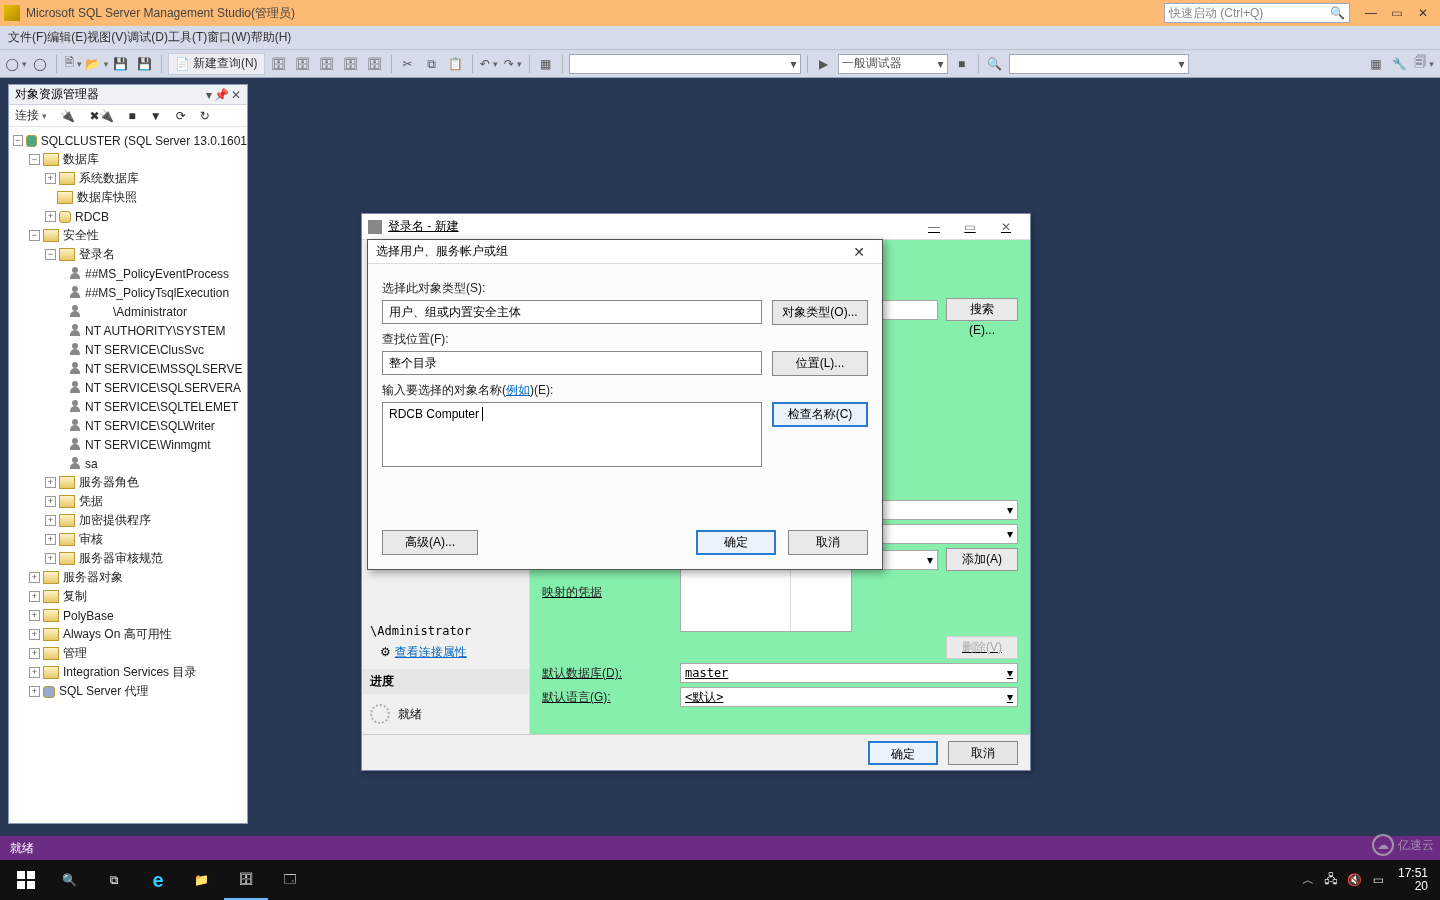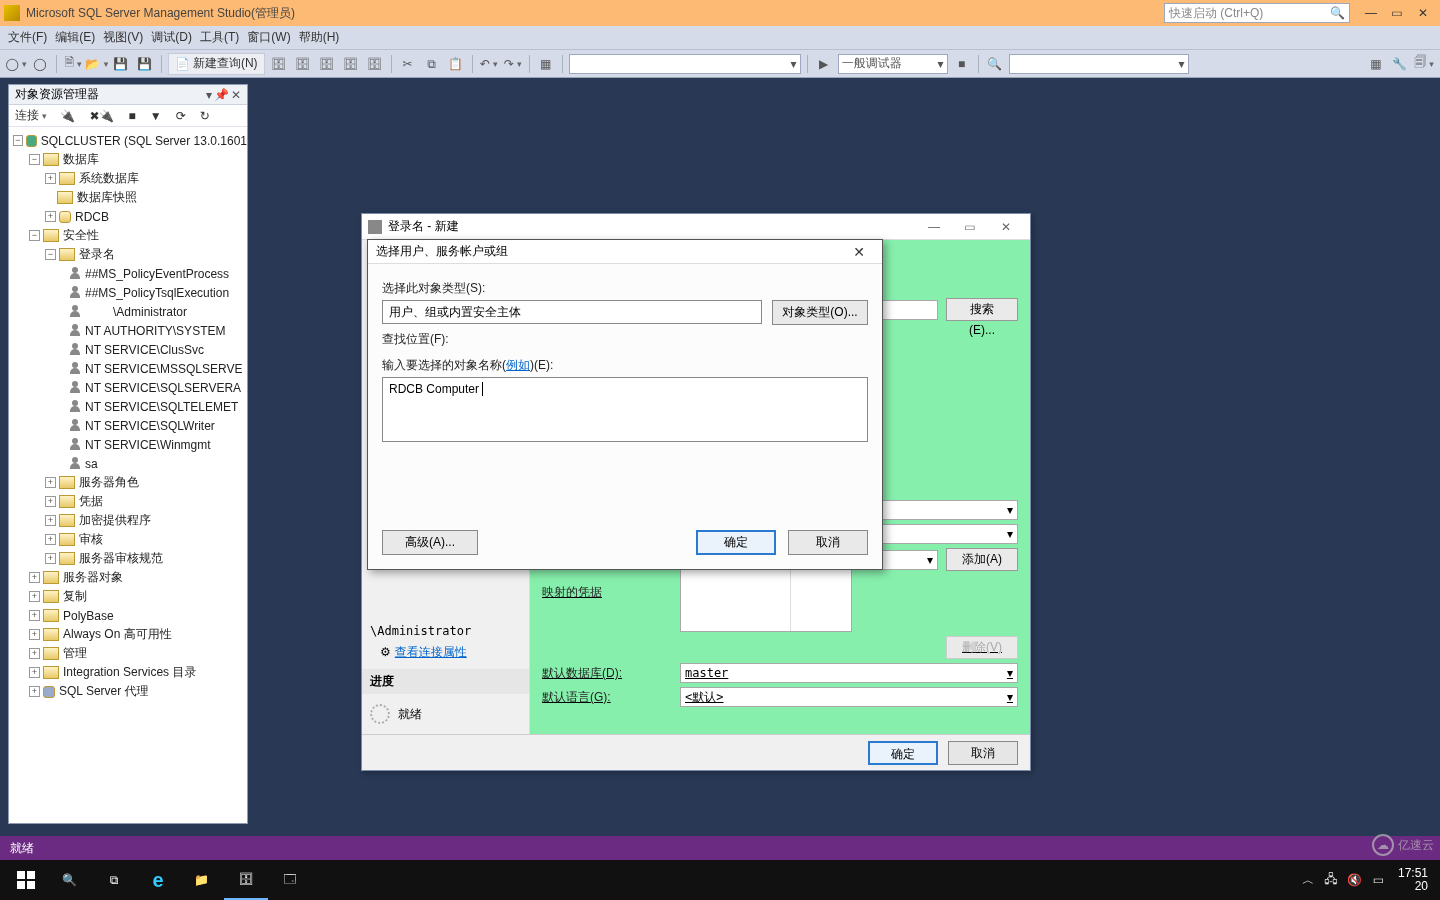--- a/index.html
+++ b/index.html
@@ -5,21 +5,21 @@
 * { margin:0; padding:0; box-sizing:border-box; font-family:"Microsoft YaHei","Segoe UI",sans-serif; font-size:12px; }
 body { width:1440px; height:900px; background:#fff; overflow:hidden; position:relative; }
 
 
 .titlebar { height:26px; background:#fdba74; display:flex; align-items:center; padding:0 4px; }
 .titlebar .appicon { width:16px; height:16px; background:linear-gradient(135deg,#e6c200,#b88800); margin-right:6px; }
 .titlebar .title { flex:1; color:#444; }
 .titlebar .quickbox { width:186px; height:20px; border:1px solid #9da8bf; background:#fff; display:flex; align-items:center; padding:0 4px; color:#888; margin-right:8px; }
 .titlebar .winbtn { width:26px; height:20px; display:flex; align-items:center; justify-content:center; color:#333; }
 
-.menubar { height:24px; background:#d6dbe9; display:flex; align-items:center; padding:0 8px; gap:8px; border-bottom:1px solid #b8c0cf; color:#333;}
+.menubar { height:24px; background:#d6dbe9; display:flex; align-items:center; padding:0 8px; gap:0; border-bottom:1px solid #b8c0cf; color:#333;}
 .menubar span { cursor:default; }
 
 .toolbar { height:28px; background:#d6dbe9; display:flex; align-items:center; padding:0 6px; gap:4px; border-bottom:1px solid #9aa4b8; }
 .tbtn { width:20px; height:20px; display:flex; align-items:center; justify-content:center; color:#555;}
 .tsep { width:1px; height:18px; background:#aab2c2; margin:0 2px;}
 .tbtn.txt { width:auto; padding:0 6px; gap:3px; color:#333; background:#eceef3; border:1px solid #c5cbd8; height:22px;}
 .combo { height:20px; border:1px solid #9da8bf; background:#fff; display:flex; align-items:center; justify-content:space-between; padding:0 3px; color:#555;}
 .ico { width:14px; height:14px; }
 svg { display:block; }
 
@@ -34,21 +34,21 @@
 .tn .tg { width:11px; height:11px; border:1px solid #999; margin-right:3px; display:flex; align-items:center; justify-content:center; font-size:9px; line-height:1; color:#555; background:#fff;}
 .tn .fld { width:16px; height:13px; background:linear-gradient(#fff2c7,#e7c967); border:1px solid #bb9a34; margin-right:4px;}
 .tn .usr { width:12px; height:14px; margin-right:4px; display:flex; flex-direction:column; align-items:center;}
 .tn .usr::before{content:"";width:6px;height:6px;border-radius:50%;background:#888;}
 .tn .usr::after{content:"";width:10px;height:6px;border-radius:5px 5px 0 0;background:#888;}
 .tn .db { width:12px; height:12px; border-radius:3px; background:linear-gradient(#fff2c7,#e7c967); border:1px solid #bb9a34; margin-right:4px;}
 .pad { display:inline-block; }
 
 
 .dlg1 { position:absolute; left:361px; top:135px; width:670px; height:558px; background:#f7f7f7; border:1px solid #7a8aab; box-shadow:2px 2px 6px rgba(0,0,0,.3); display:flex; flex-direction:column;}
-.dlg1 .dtitle { height:26px; background:#fff; display:flex; align-items:center; padding:11px 6px; border-bottom:1px solid #ddd;}
+.dlg1 .dtitle { height:26px; background:#fff; display:flex; align-items:center; padding:11px 6px; border-bottom:1px solid #ddd;text-decoration:underline;}
 .dlg1 .dtitle .ico { width:14px;height:14px;background:#888;margin-right:6px;}
 .dlg1 .dtitle .sp { flex:1; }
 .dlg1 .dtitle .wbtn { width:36px; text-align:center; color:#666;}
 .dlg1 .body { flex:1; display:flex; }
 .dlg1 .left { width:168px; background:#f0f0f0; border-right:1px solid #ddd; display:flex; flex-direction:column;}
 .dlg1 .left .sec { padding:4px 8px; background:#e6e6e6; font-weight:bold;}
 .dlg1 .right { flex:1; background:#86efac; padding:8px 12px; position:relative;text-decoration:underline;}
 .dlg1 .rrow { display:flex; align-items:center; margin:4px 0; gap:8px;}
 .dlg1 .rrow .lbl { width:130px; color:#222;}
 .dlg1 .rrow .fld { flex:1; height:20px; border:1px solid #a8a8a8; background:#fff; padding:0 4px; color:#333; display:flex; align-items:center;}
@@ -449,27 +449,34 @@
       <span class="sp"></span>
       <span class="xbtn">✕</span>
     </div>
     <div class="body">
       <div class="lbl">选择此对象类型(S):</div>
       <div class="row">
         <div class="txtbox">用户、组或内置安全主体</div>
         <div class="btn">对象类型(O)...</div>
       </div>
       <div class="lbl">查找位置(F):</div>
+      <div class="row">
+        <div class="txtbox">整个目录</div>
+        <div class="btn">位置(L)...</div>
+      </div>
       <div class="lbl">
         <span>输入要选择的对象名称(</span><a class="ex">例如</a><span>)(E):</span>
       </div>
       <div class="row">
         <div class="txtbox big">
             <span>RDCB Computer</span>
             <span class="cursor">&nbsp;</span>
+          </div>
+        <div style="display:flex;flex-direction:column;">
+            <div class="btn hl">检查名称(C)</div>
           </div>
       </div>
     </div>
     <div class="foot">
       <div class="btn">高级(A)...</div>
       <div class="r">
         <div class="btn hl" style="width:80px">确定</div>
         <div class="btn" style="width:80px">取消</div>
       </div>
     </div>

